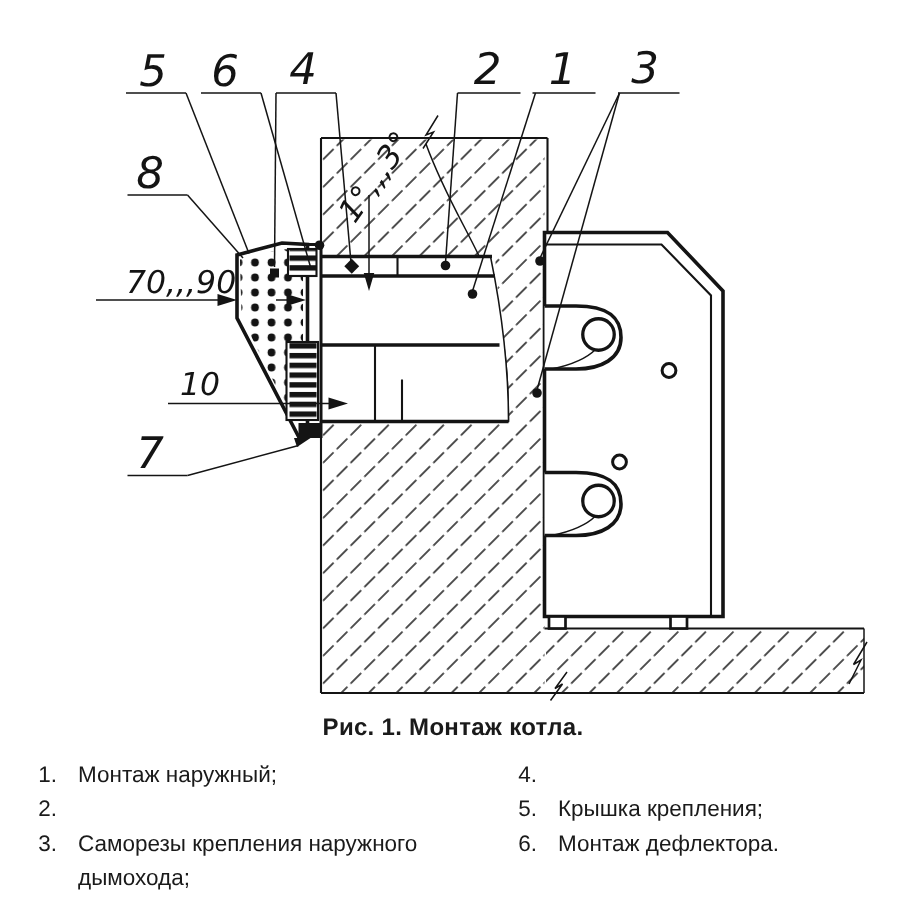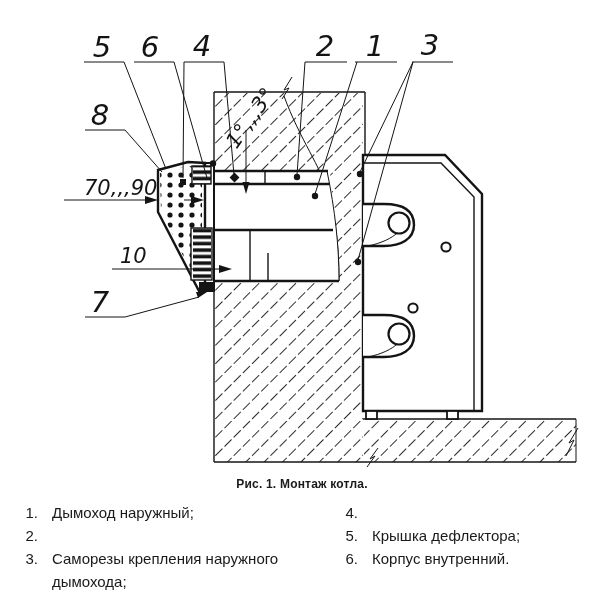--- a/index.html
+++ b/index.html
@@ -5,21 +5,21 @@
   html,body{margin:0;padding:0;background:#fff;}
   .page{position:relative;width:604px;height:609px;background:#ffffff;overflow:hidden;
         font-family:"Liberation Sans", sans-serif;color:#1a1a1a;}
   svg{display:block;}
   svg line, svg path, svg polyline{stroke:#141414;}
   .thin{stroke-width:1;fill:none;}
   .med{stroke-width:1.4;fill:none;}
   .thick{stroke-width:2.3;fill:none;}
   .callout-num{font-family:"DejaVu Sans", sans-serif;font-style:italic;font-size:29px;fill:#141414;}
   .dim-text{font-family:"DejaVu Sans", sans-serif;font-style:italic;font-size:21px;fill:#141414;}
-  .caption{margin-top:7px;text-align:center;font-weight:bold;font-size:12px;letter-spacing:.2px;}
+  .caption{margin-top:7px;text-align:center;font-weight:bold;font-size:16px;letter-spacing:.2px;}
   .legend{display:flex;padding:10px 0 0 16px;font-size:15px;}
   .legend .col1{width:320px;}
   .legend .row{display:flex;line-height:23px;}
   .legend .num{width:22px;text-align:right;margin-right:14px;flex:none;}
 </style>
 </head>
 <body>
 
 <div class="page">
 
@@ -162,38 +162,38 @@
       <polygon points="207,292 198,298 196,292" fill="#141414"></polygon>
     </g>
   </svg>
 
   <div class="caption">Рис. 1. Монтаж котла.</div>
 
   <div class="legend">
     <div class="col1">
       <div class="row">
         <span class="num">1.</span>
-        <span>Дымоход наружный;</span>
+        <span>Монтаж наружный;</span>
       </div>
       <div class="row">
         <span class="num">2.</span>
       </div>
       <div class="row">
         <span class="num">3.</span>
         <span>Саморезы крепления наружного дымохода;</span>
       </div>
     </div>
     <div class="col2">
       <div class="row">
         <span class="num">4.</span>
       </div>
       <div class="row">
         <span class="num">5.</span>
-        <span>Крышка дефлектора;</span>
+        <span>Крышка крепления;</span>
       </div>
       <div class="row">
         <span class="num">6.</span>
-        <span>Корпус внутренний.</span>
+        <span>Монтаж дефлектора.</span>
       </div>
     </div>
   </div>
 
 </div>
 
 </body></html>

